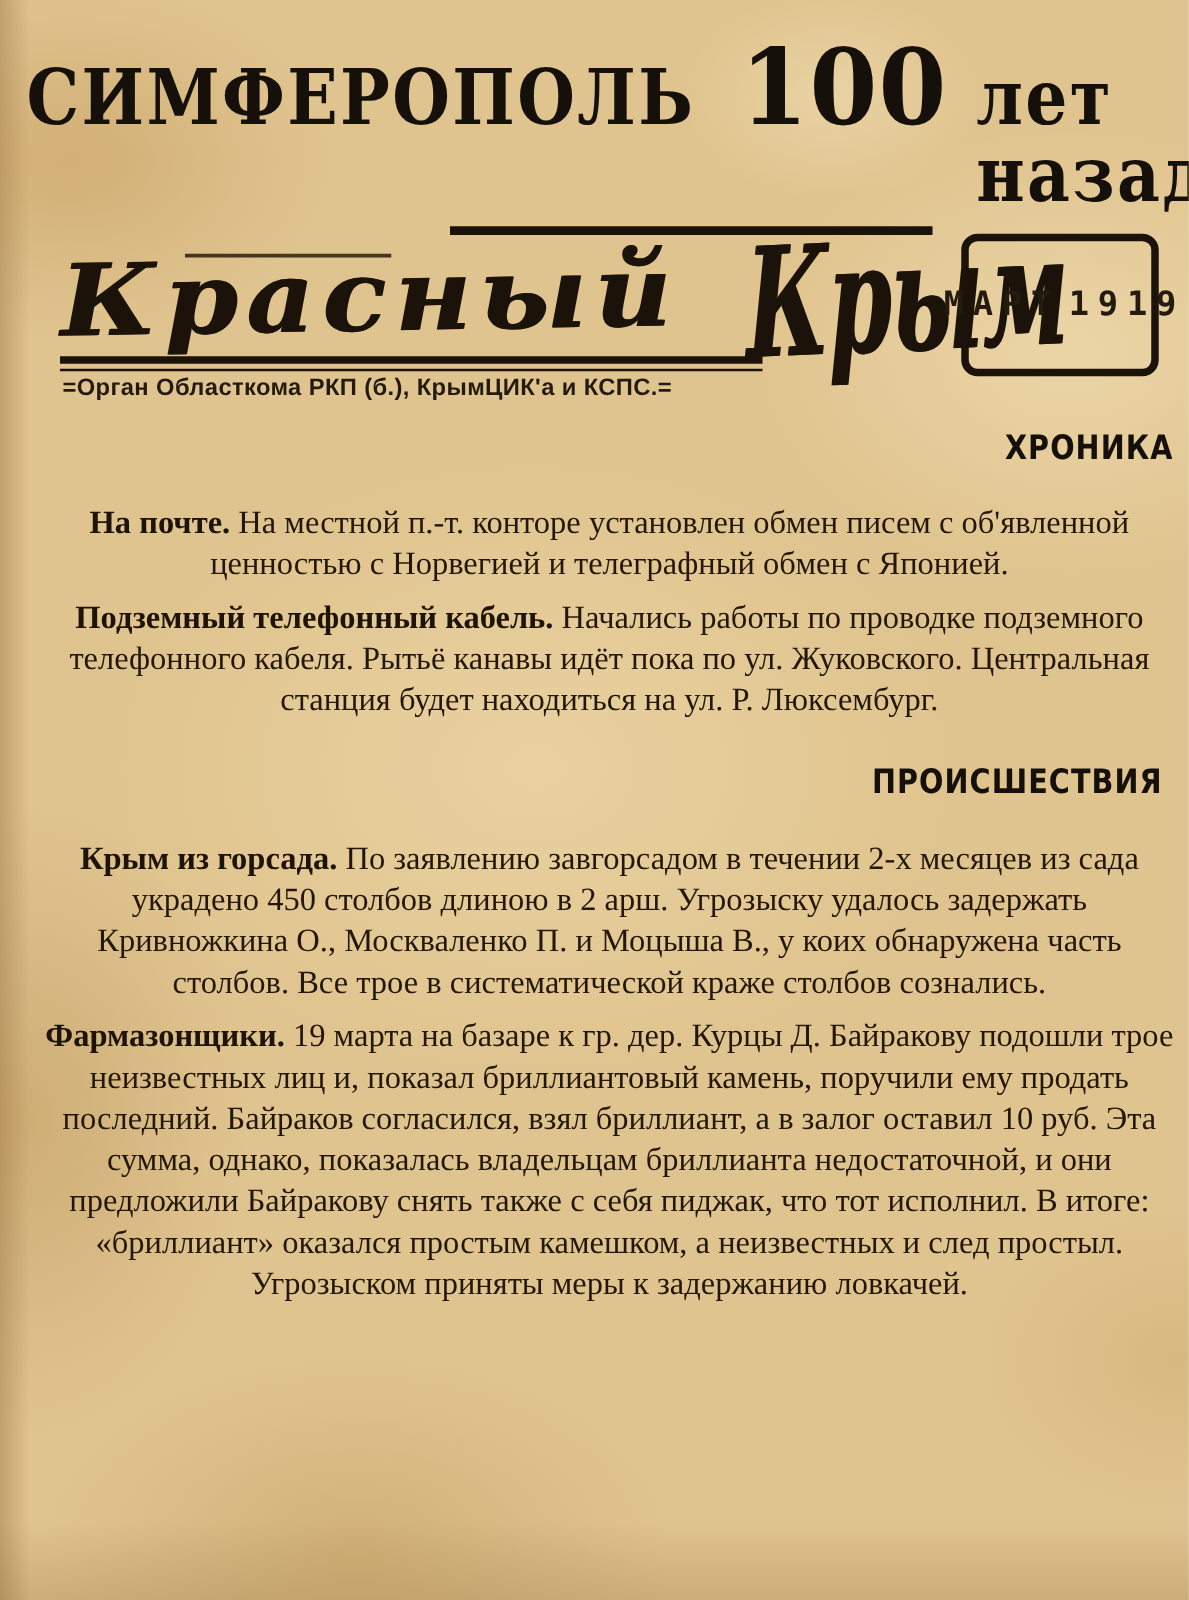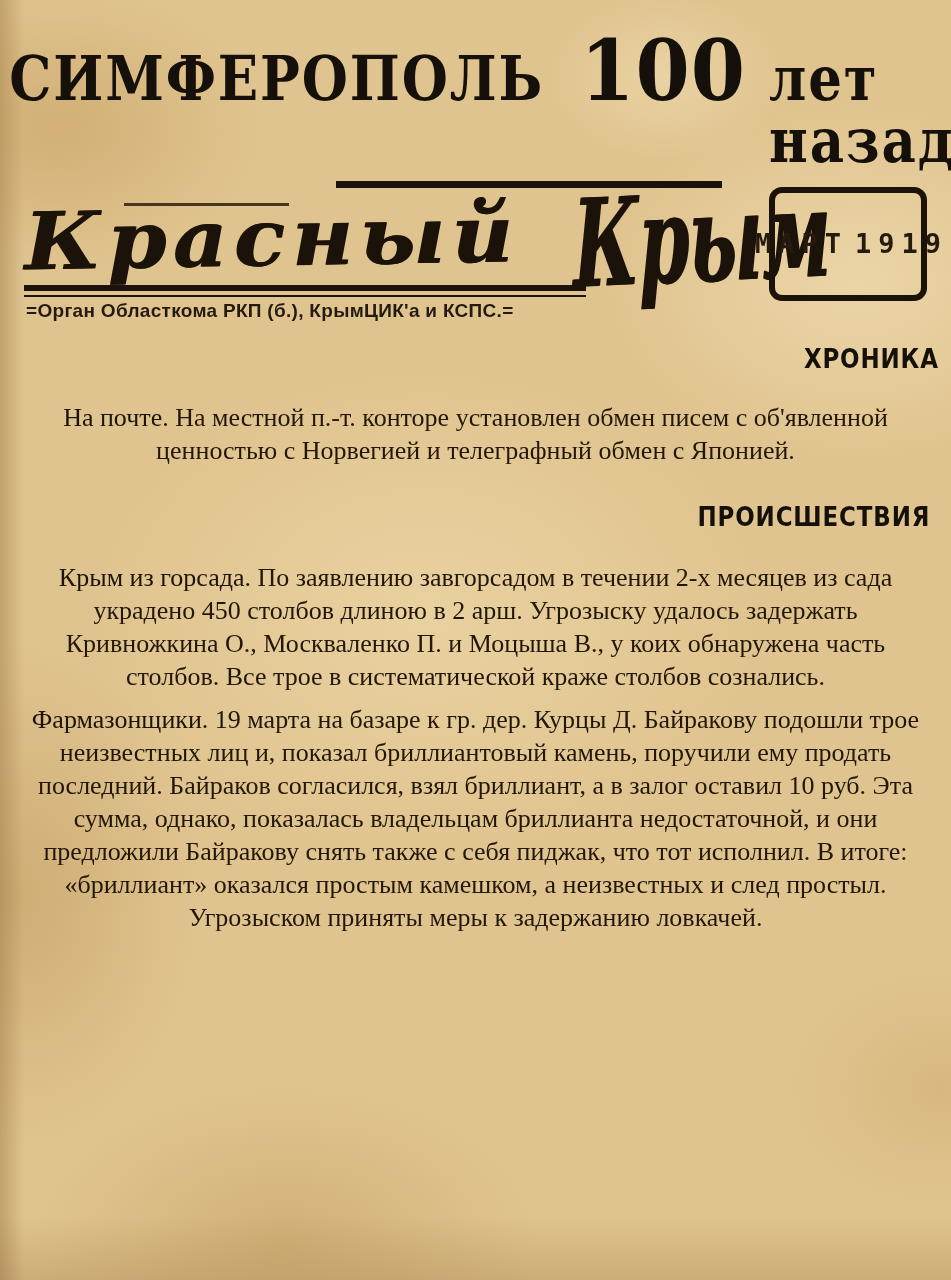--- a/index.html
+++ b/index.html
@@ -14,20 +14,21 @@
       radial-gradient(ellipse 420px 300px at 90% 22%, rgba(248,233,196,.45), transparent 60%),
       radial-gradient(ellipse 520px 380px at 45% 48%, rgba(246,229,185,.40), transparent 65%),
       radial-gradient(ellipse 300px 420px at 2% 70%, rgba(166,120,58,.30), transparent 60%),
       radial-gradient(ellipse 420px 260px at 30% 97%, rgba(170,126,62,.28), transparent 60%),
       radial-gradient(ellipse 260px 200px at 99% 85%, rgba(190,148,84,.25), transparent 60%),
       radial-gradient(ellipse 200px 140px at 70% 6%, rgba(250,236,200,.35), transparent 60%),
       linear-gradient(to right, rgba(120,82,36,.30), transparent 2.5%),
       linear-gradient(to top, rgba(130,92,42,.22), transparent 5%);
     color:#20150a;
     font-family:"Liberation Serif", serif;
+    padding-left:24px;
   }
   
   .main-title{
     margin:34px 10px 0;
     display:flex;justify-content:center;align-items:baseline;gap:16px;
     font-family:"DejaVu Serif", serif;font-weight:bold;color:#15100a;
     line-height:1;transform:scaleY(1.08);
   }
   .t-word{display:inline-block;font-size:57px;letter-spacing:2px;transform:scaleX(.93);transform-origin:center;}
   .t-num{display:inline-block;font-size:78px;letter-spacing:1px;}
@@ -70,21 +71,21 @@
     display:inline-block;
     font-family:"DejaVu Sans", sans-serif;font-weight:bold;
     font-size:27px;letter-spacing:1px;color:#15100a;
     transform:scaleX(.85);transform-origin:center;
   }
   .article{
     margin:0 auto 10px;width:906px;
     text-align:center;font-size:26px;line-height:33px;color:#221708;
   }
   .article:last-child{margin-bottom:0;}
-  .lead{font-weight:normal;color:#1d1306;margin-top:28px;}
+  .lead{font-weight:bold;color:#1d1306;margin-top:28px;}
 </style>
 </head>
 <body>
 
 <div class="page">
 
   <h1 class="main-title">
       <span class="t-word">СИМФЕРОПОЛЬ</span>
       <span class="t-num">100</span>
       <span class="t-word">лет назад</span>
@@ -99,20 +100,21 @@
     <div class="mh-subtitle"><span>=</span><span>Орган Областкома РКП (б.), КрымЦИК'а и КСПС.</span><span>=</span></div>
     <div class="date-box">
       <div class="db-line">МАРТ</div>
       <div class="db-line">1919</div>
     </div>
   </div>
 
   <section>
     <div class="head-wrap"><h2 class="sec-heading">ХРОНИКА</h2></div>
     <p class="article"><b class="lead">На почте.</b><span> На местной п.-т. конторе установлен обмен писем с об'явленной ценностью с Норвегией и телеграфный обмен с Японией.</span></p>
+    <p class="article"><b class="lead">Подземный телефонный кабель.</b><span> Начались работы по проводке подземного телефонного кабеля. Рытьё канавы идёт пока по ул. Жуковского. Центральная станция будет находиться на ул. Р. Люксембург.</span></p>
   </section>
 
   <section>
     <div class="head-wrap second"><h2 class="sec-heading">ПРОИСШЕСТВИЯ</h2></div>
     <p class="article"><b class="lead">Крым из горсада.</b><span> По заявлению завгорсадом в течении 2-х месяцев из сада украдено 450 столбов длиною в 2 арш. Угрозыску удалось задержать Кривножкина О., Москваленко П. и Моцыша В., у коих обнаружена часть столбов. Все трое в систематической краже столбов сознались.</span></p>
     <p class="article"><b class="lead">Фармазонщики.</b><span> 19 марта на базаре к гр. дер. Курцы Д. Байракову подошли трое неизвестных лиц и, показал бриллиантовый камень, поручили ему продать последний. Байраков согласился, взял бриллиант, а в залог оставил 10 руб. Эта сумма, однако, показалась владельцам бриллианта недостаточной, и они предложили Байракову снять также с себя пиджак, что тот исполнил. В итоге: «бриллиант» оказался простым камешком, а неизвестных и след простыл. Угрозыском приняты меры к задержанию ловкачей.</span></p>
   </section>
 
 </div>
 

